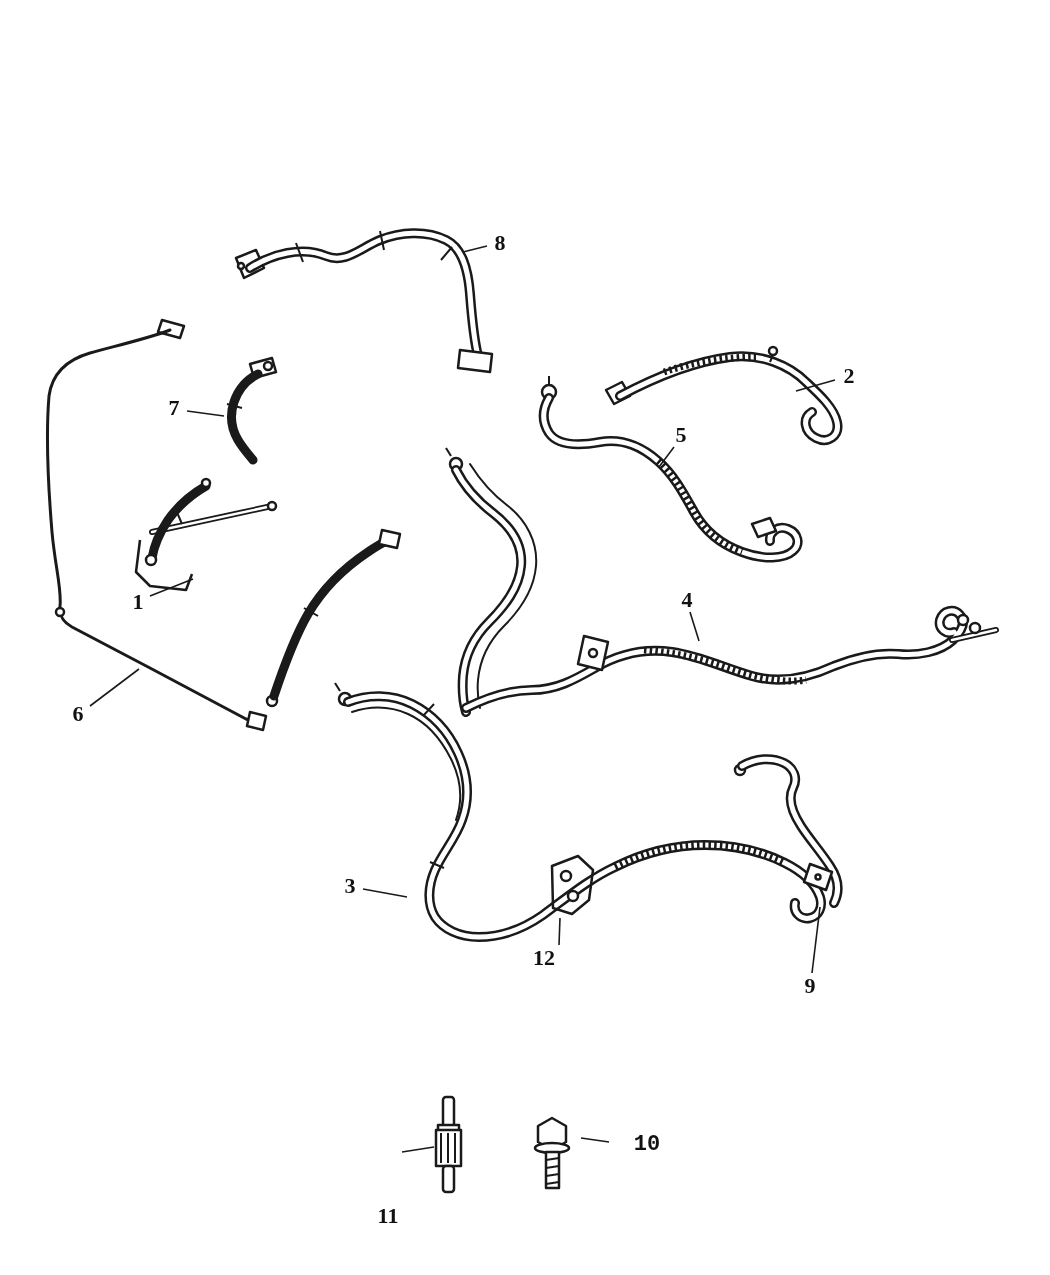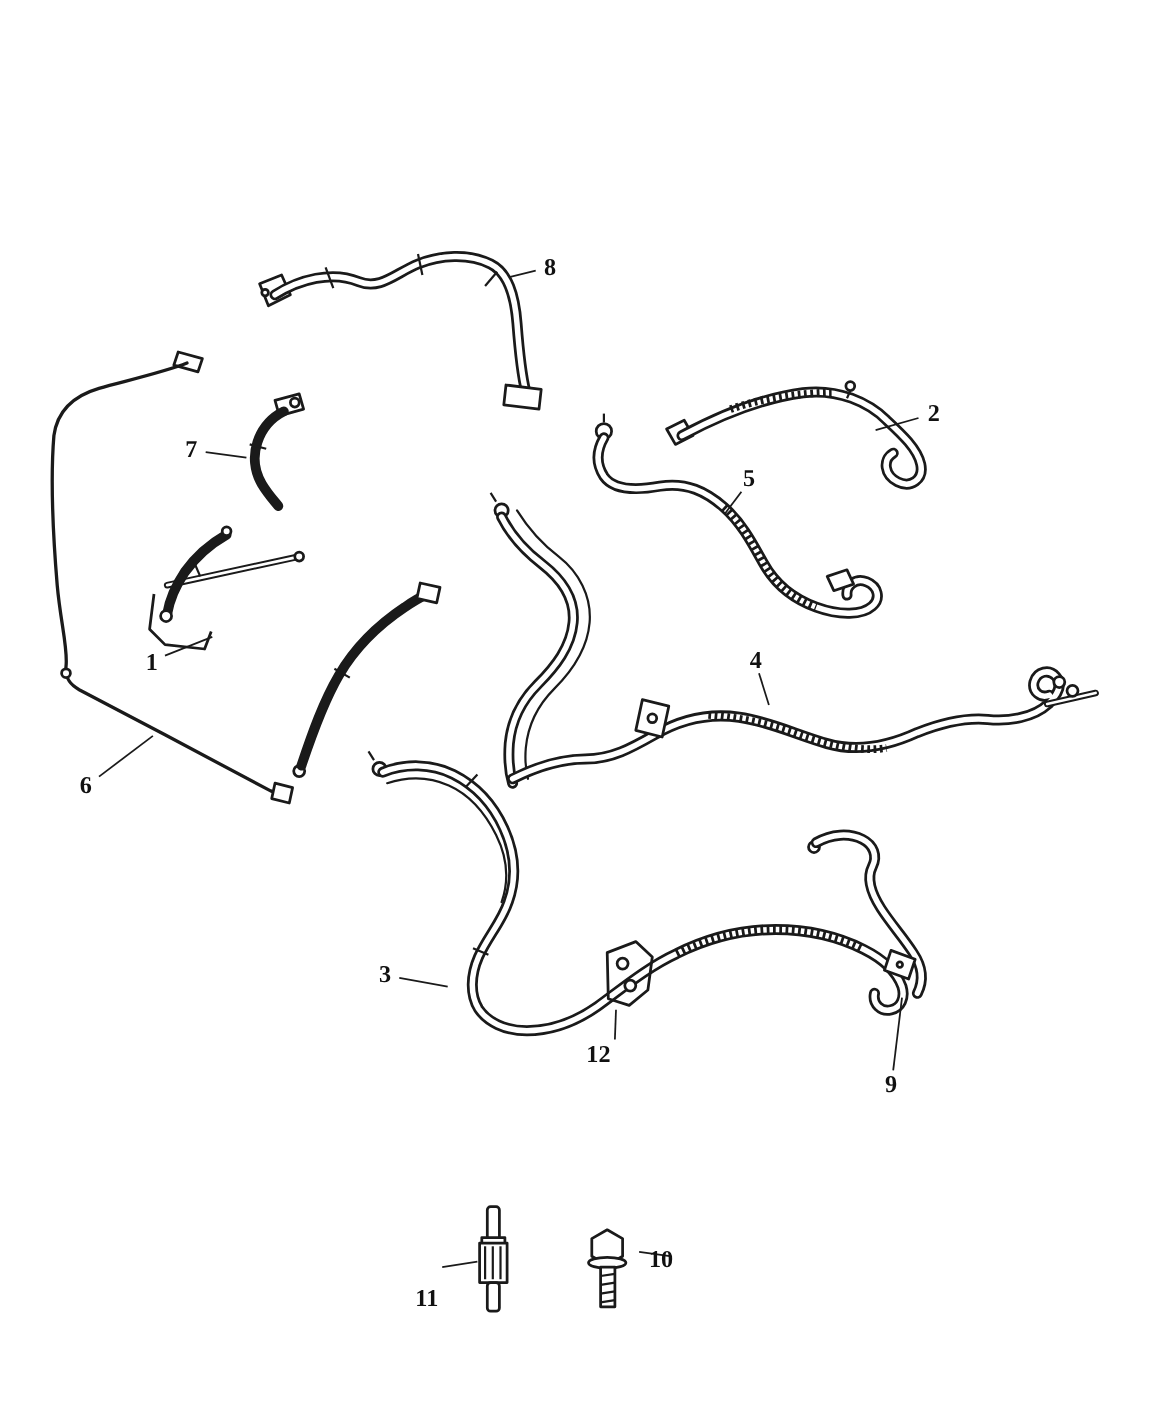--- a/index.html
+++ b/index.html
@@ -184,17 +184,17 @@
       <div class="callout" style="left: 500px; top: 243px;">8</div>
       <div class="callout" style="left: 849px; top: 376px;">2</div>
       <div class="callout" style="left: 174px; top: 408px;">7</div>
       <div class="callout" style="left: 681px; top: 435px;">5</div>
       <div class="callout" style="left: 138px; top: 602px;">1</div>
       <div class="callout" style="left: 687px; top: 600px;">4</div>
       <div class="callout" style="left: 78px; top: 714px;">6</div>
       <div class="callout" style="left: 350px; top: 886px;">3</div>
       <div class="callout" style="left: 544px; top: 958px;">12</div>
       <div class="callout" style="left: 810px; top: 986px;">9</div>
-      <div class="callout" style="left: 388px; top: 1180px;">11</div>
-      <div class="callout" style="left: 601px; top: 1145px;">10</div>
+      <div class="callout" style="left: 388px; top: 1216px;">11</div>
+      <div class="callout" style="left: 647px; top: 1145px; font-family: Liberation Mono, monospace;">10</div>
     </div>
 
 </div>
 
 </body></html>

